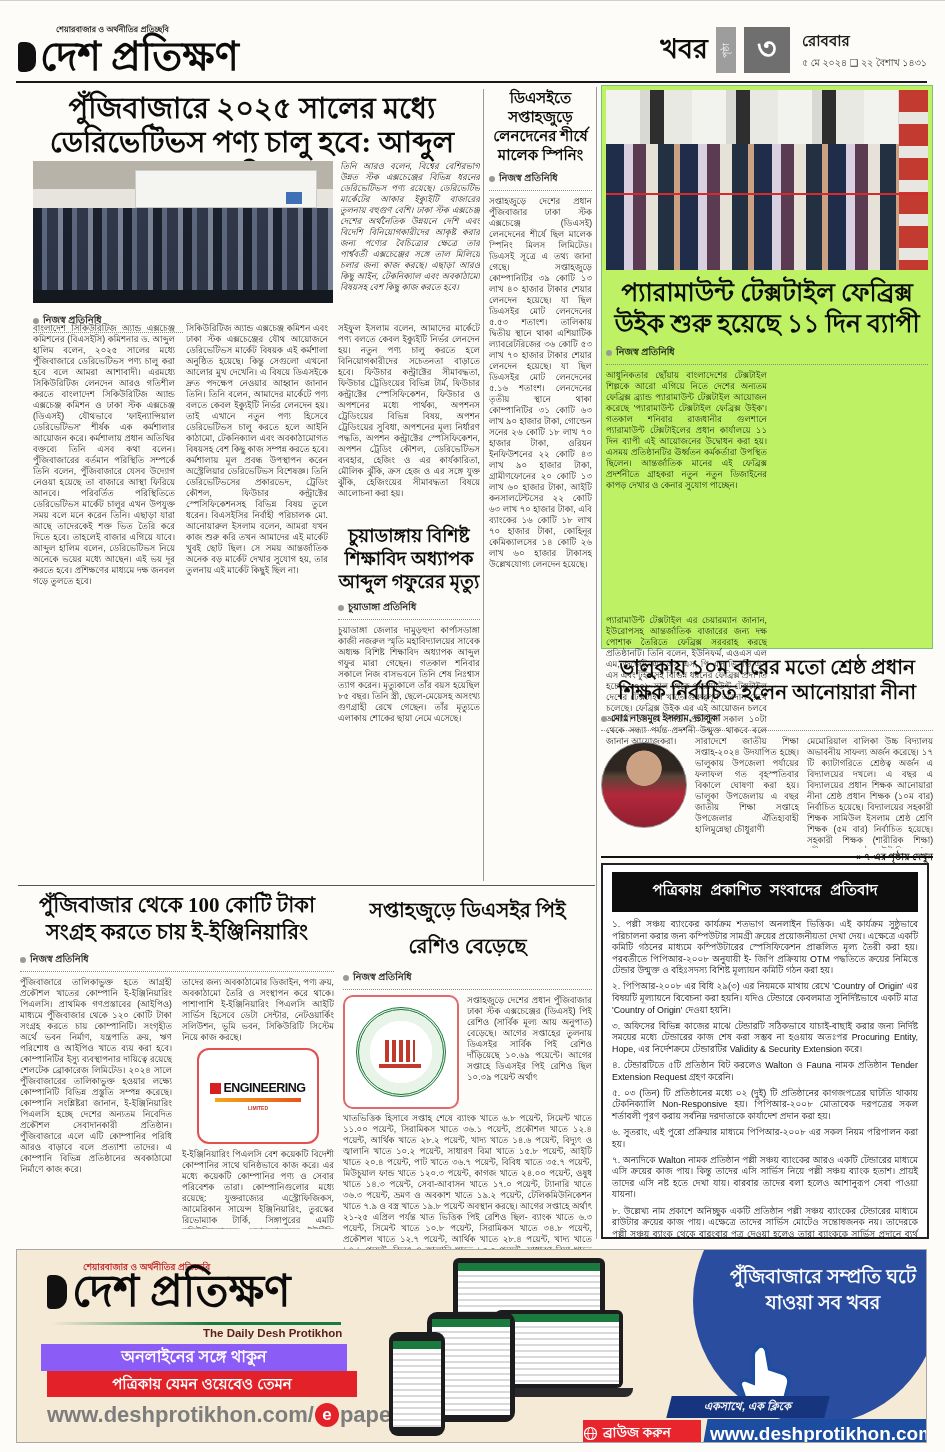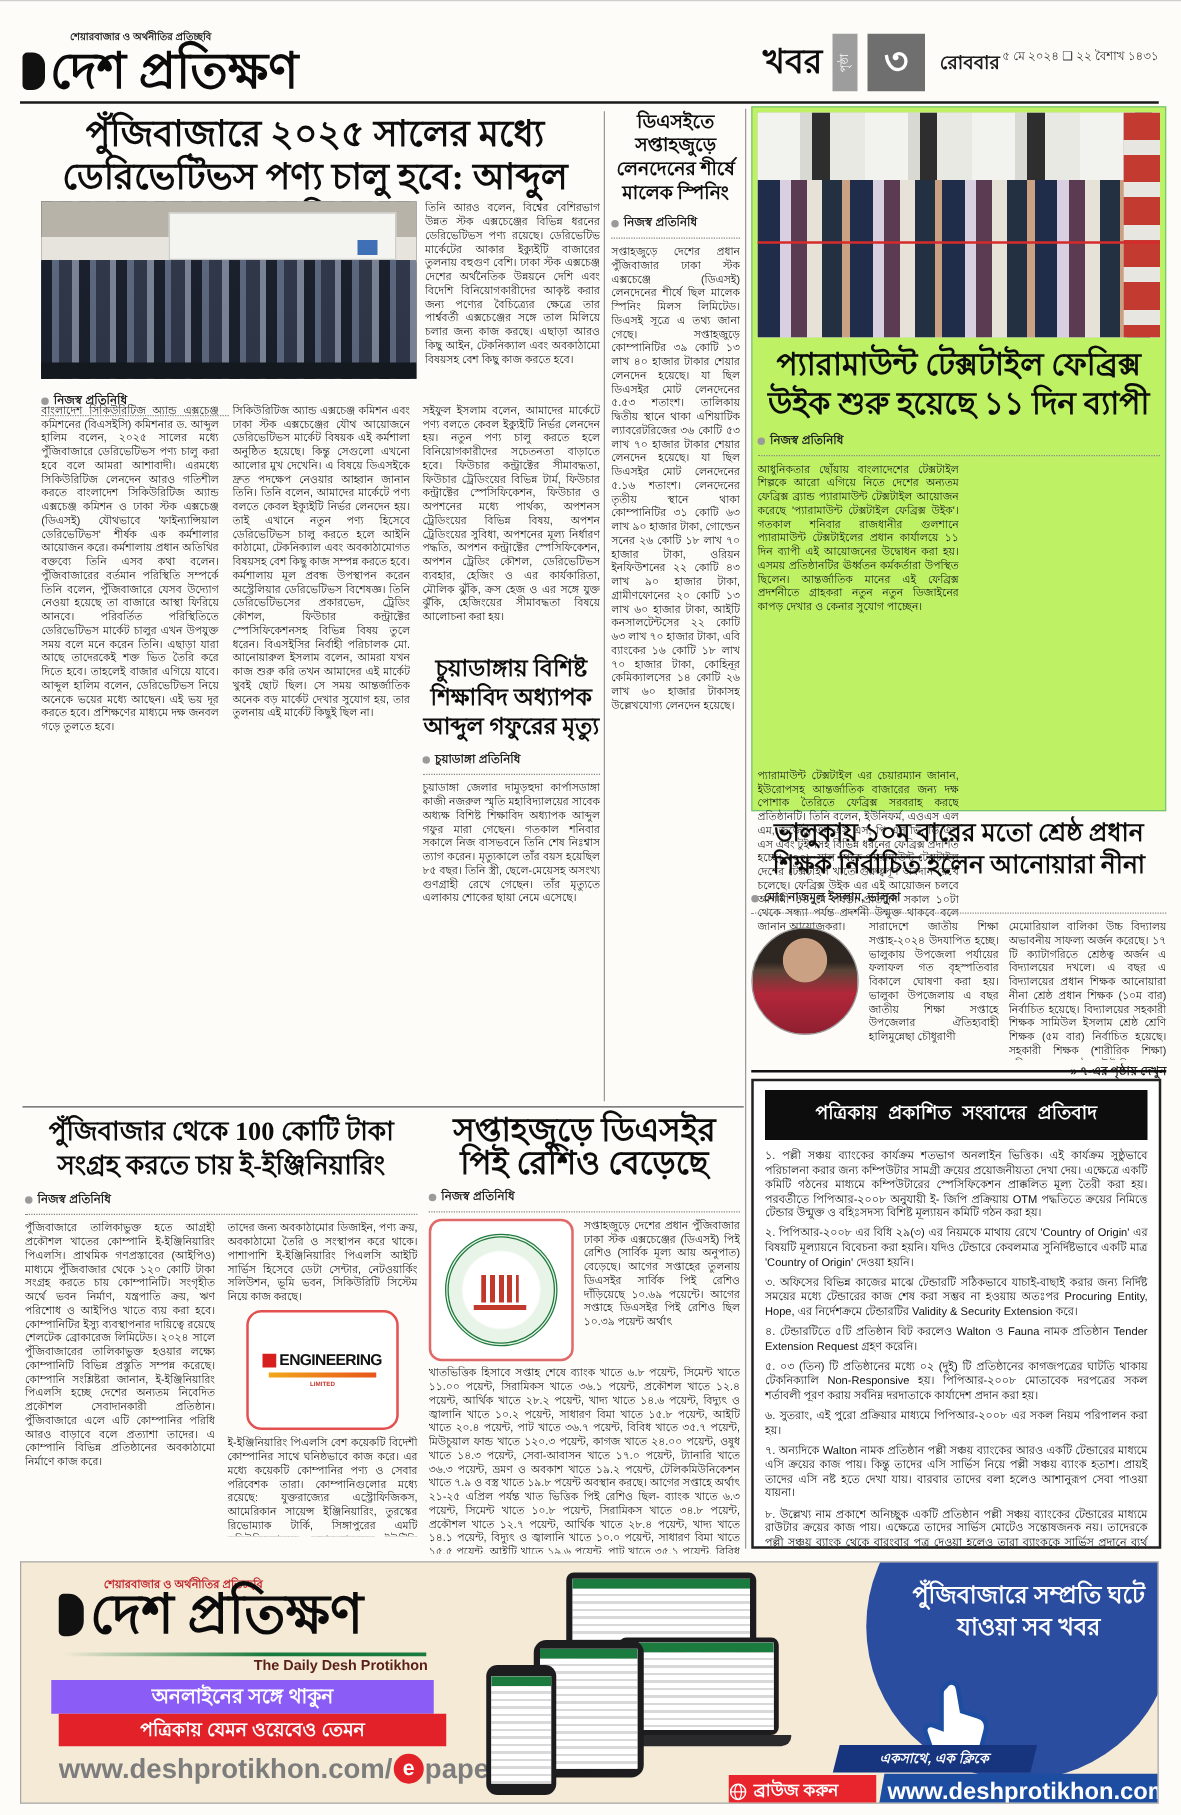--- a/index.html
+++ b/index.html
@@ -19,36 +19,36 @@
   #mast-tagline{font-size:8px;font-weight:bold;color:#222;margin-left:38px;}
   #mast-title{font-size:40px;line-height:42px;font-weight:bold;color:#0b0b0b;display:flex;align-items:center;gap:4px;
               font-family:"Liberation Serif","DejaVu Serif",serif;}
   #mast-emblem{width:18px;height:30px;background:#111;border-radius:4px 10px 10px 4px;}
   #mast-right{right:18px;top:26px;display:flex;align-items:center;gap:8px;}
   #mast-section{font-size:27px;font-weight:bold;color:#0d0d0d;}
   #page-tab{width:20px;height:46px;background:#9d9d9d;color:#fff;display:flex;align-items:center;justify-content:center;}
   #page-tab span{transform:rotate(-90deg);font-size:9px;white-space:nowrap;}
   #page-num{width:46px;height:46px;background:#6f6f6f;color:#fff;font-size:30px;font-weight:bold;
             display:flex;align-items:center;justify-content:center;}
-  #date-block{display:flex;flex-direction:row;gap:2px;padding-left:4px;}
+  #date-block{display:flex;flex-direction:column;gap:2px;padding-left:4px;}
   #date-day{font-size:15px;font-weight:bold;}
   #date-line{font-size:9.5px;color:#333;}
   #mast-rule{left:16px;top:80px;width:911px;border-top:2.5px solid #1a1a1a;}
   
   #hl-main{left:24px;top:90px;width:456px;font-size:29px;line-height:34px;}
   #photo-main{left:33px;top:160px;width:300px;height:142px;background-color:#434c5c;
     background-image:
       linear-gradient(180deg,#b8b3a9 0,#b8b3a9 20%,#e6e4dc 20%,#e6e4dc 33%,rgba(0,0,0,0) 33%),
       repeating-linear-gradient(90deg,rgba(22,28,40,.88) 0 9px,rgba(96,108,132,.88) 9px 14px,rgba(46,54,72,.88) 14px 25px,rgba(130,140,158,.88) 25px 30px),
       linear-gradient(180deg,rgba(0,0,0,0) 0 34%,#3a4250 34%,#262c38 92%,#111 100%);}
   #photo-main .banner{position:absolute;left:34%;top:6%;width:60%;height:26%;background:#f4f4f0;border:1px solid #ccc;}
   #photo-main .banner i{position:absolute;right:8%;bottom:10%;width:16px;height:12px;background:#3f6fb5;display:block;}
   #photo-main .table{position:absolute;left:0;bottom:0;width:100%;height:9%;background:#14181f;}
   #byline-main{left:33px;top:306px;width:150px;}
-  #colR-main{left:340px;top:160px;width:140px;height:152px;}
+  #colR-main{left:340px;top:160px;width:140px;height:152px;font-style:italic;}
   #col1-main{left:33px;top:322px;width:142px;height:558px;}
   #col2-main{left:186px;top:322px;width:142px;height:558px;}
   #col3-main{left:338px;top:322px;width:142px;height:558px;display:flex;flex-direction:column;}
   #col3-top{height:196px;margin-bottom:6px;flex:0 0 auto;}
   #hl-obit{font-size:18.5px;line-height:23px;}
   #col3-rest{flex:1 1 auto;}
   
   #malek-wrap{left:489px;top:88px;width:103px;height:792px;display:flex;flex-direction:column;}
   #hl-malek{font-size:15px;line-height:19px;}
   #malek-body{flex:1 1 auto;}
@@ -90,21 +90,21 @@
   #eeng-cols .ec{width:50%;height:252px;display:flex;flex-direction:column;}
   #eeng-logo{margin:5px auto;width:118px;height:92px;background:#fff;border:2.5px solid #e35050;border-radius:12px;
              display:flex;flex-direction:column;align-items:center;justify-content:center;gap:3px;flex:0 0 auto;}
   #eeng-logo .row{display:flex;align-items:center;gap:2px;}
   #eeng-logo .sq{width:11px;height:11px;background:#d81f1f;}
   #eeng-logo .word{font-size:12.5px;font-weight:bold;letter-spacing:-0.5px;color:#111;}
   #eeng-logo .bar{width:86px;height:4px;background:linear-gradient(90deg,#f2a71b,#e8541a);}
   #eeng-logo .lim{font-size:5px;color:#c0392b;font-weight:bold;}
   #vr3{left:337px;top:891px;height:346px;background:#aaa;}
   #pe{left:343px;top:891px;width:249px;height:349px;}
-  #hl-pe{font-size:26px;line-height:26px;}
+  #hl-pe{font-size:20px;line-height:36px;}
   #pe-row{display:flex;gap:8px;margin-top:2px;}
   #dse-logo{flex:0 0 112px;width:112px;height:110px;background:#fff;border:2px solid #e06a6a;border-radius:10px;
             display:flex;align-items:center;justify-content:center;}
   #dse-seal{width:84px;height:84px;border-radius:50%;border:3px double #1f7a3d;position:relative;
             background:radial-gradient(circle,#ffffff 0 52%,#e9f4e9 53%);}
   #dse-seal .core{position:absolute;left:26px;top:30px;width:30px;height:22px;
             background:repeating-linear-gradient(90deg,#c0392b 0 4px,rgba(0,0,0,0) 4px 7px);}
   #dse-seal .base{position:absolute;left:20px;top:54px;width:42px;height:4px;background:#c0392b;}
   #pe-row .pr-txt{flex:1;height:112px;}
   #pe-full{margin-top:4px;height:150px;}

